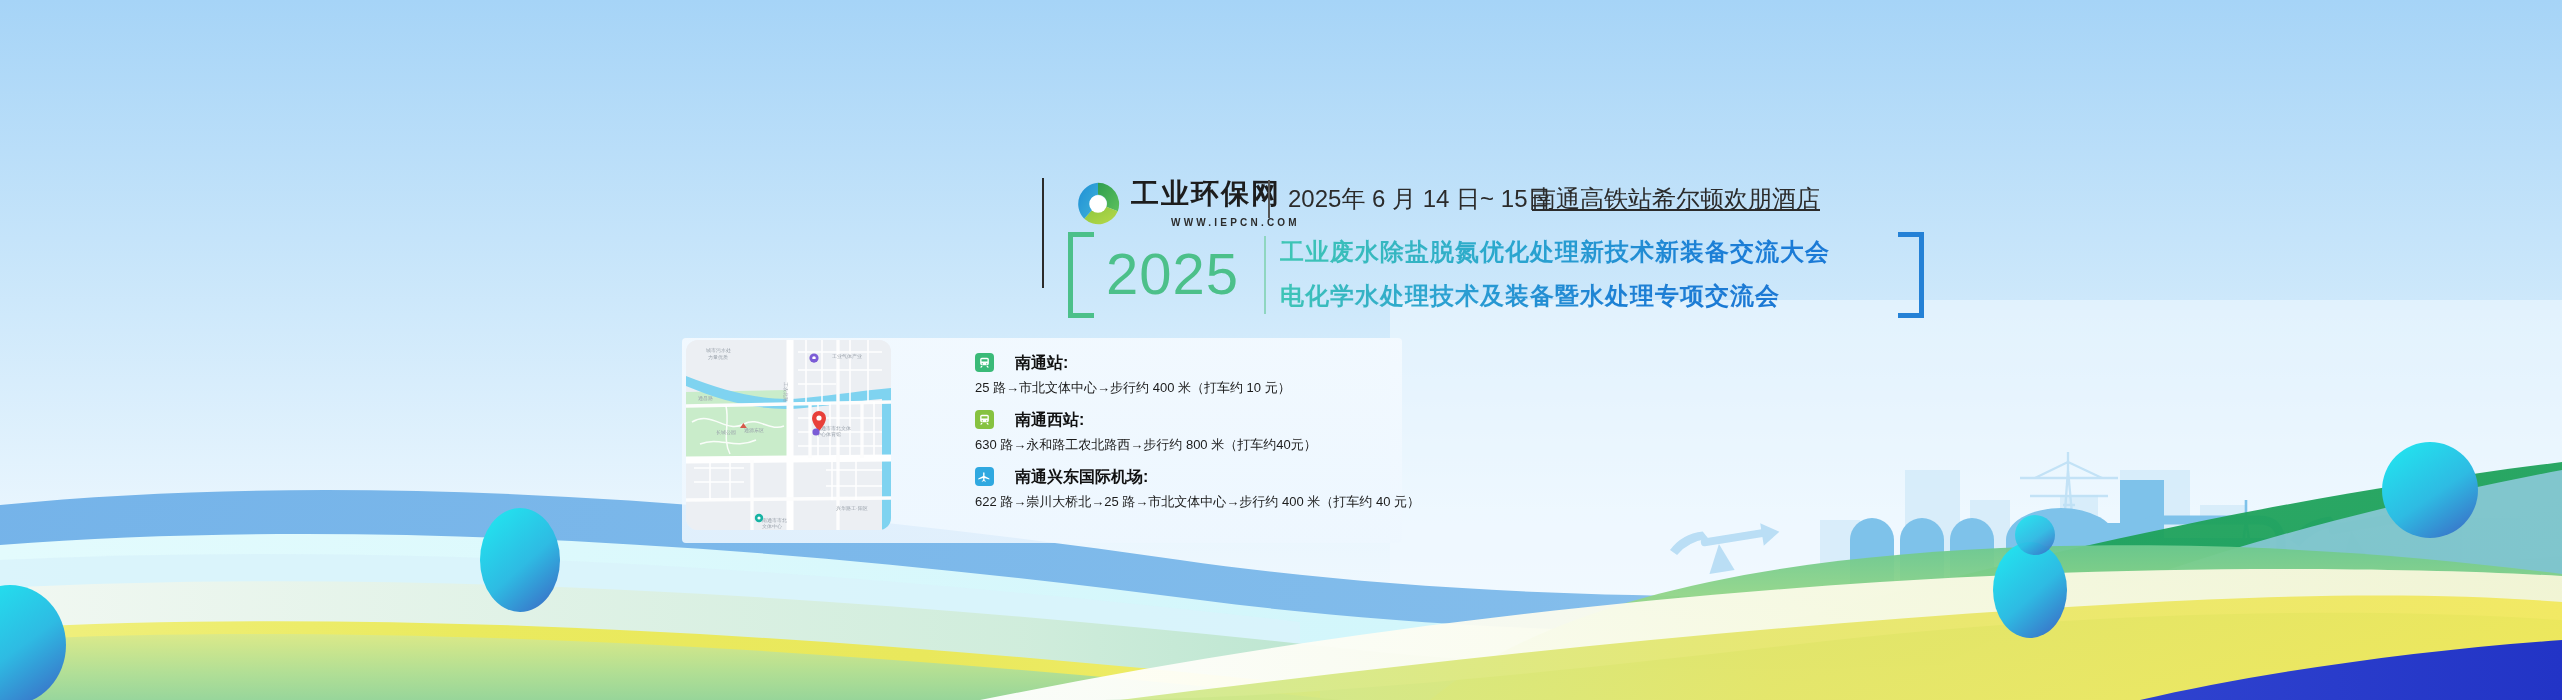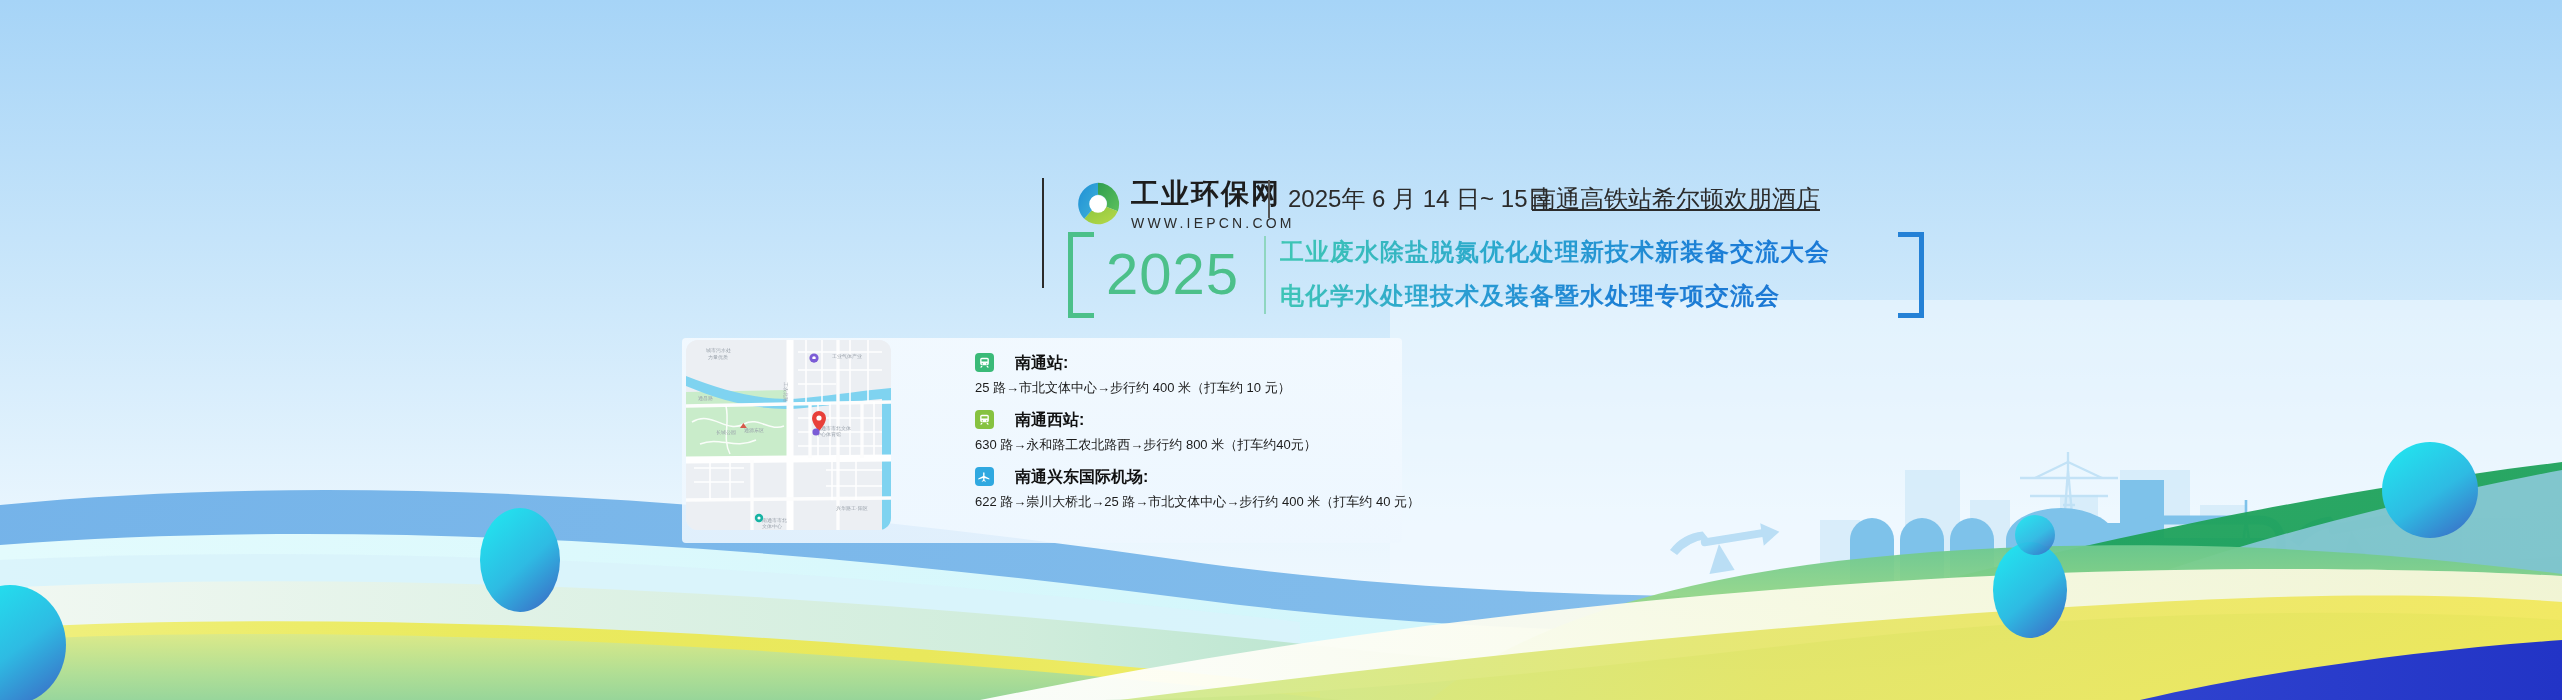--- a/index.html
+++ b/index.html
@@ -37,22 +37,22 @@
 
   
   .logo-row { position:absolute; left:1075px; top:176px; display:flex; align-items:center; }
   .logo-mark { width:46px; height:46px; flex:0 0 46px; }
   .logo-txt { margin-left:10px; }
   .logo-cn {
     font-size:28px; line-height:36px; font-weight:700; color:#1d1d1d;
     letter-spacing:2px; white-space:nowrap;
   }
   .logo-url {
-    font-size:14px; line-height:16px; color:#2c2c2c; letter-spacing:3.2px;
-    margin-top:3px; white-space:nowrap; font-weight:400;
+    font-size:10px; line-height:16px; color:#2c2c2c; letter-spacing:3.2px;
+    margin-top:3px; white-space:nowrap; font-weight:700;margin-left:40px;
   }
   .logo-sep { position:absolute; left:1268px; top:180px; width:2px; height:38px; background:#555; }
   .meta-date {
     position:absolute; left:1288px; top:184px;
     font-size:24px; line-height:30px; color:#2b2b2b; white-space:nowrap;
   }
   .meta-venue {
     position:absolute; left:1532px; top:184px;
     font-size:24px; line-height:30px; color:#2b2b2b; white-space:nowrap;text-decoration:underline;
   }

